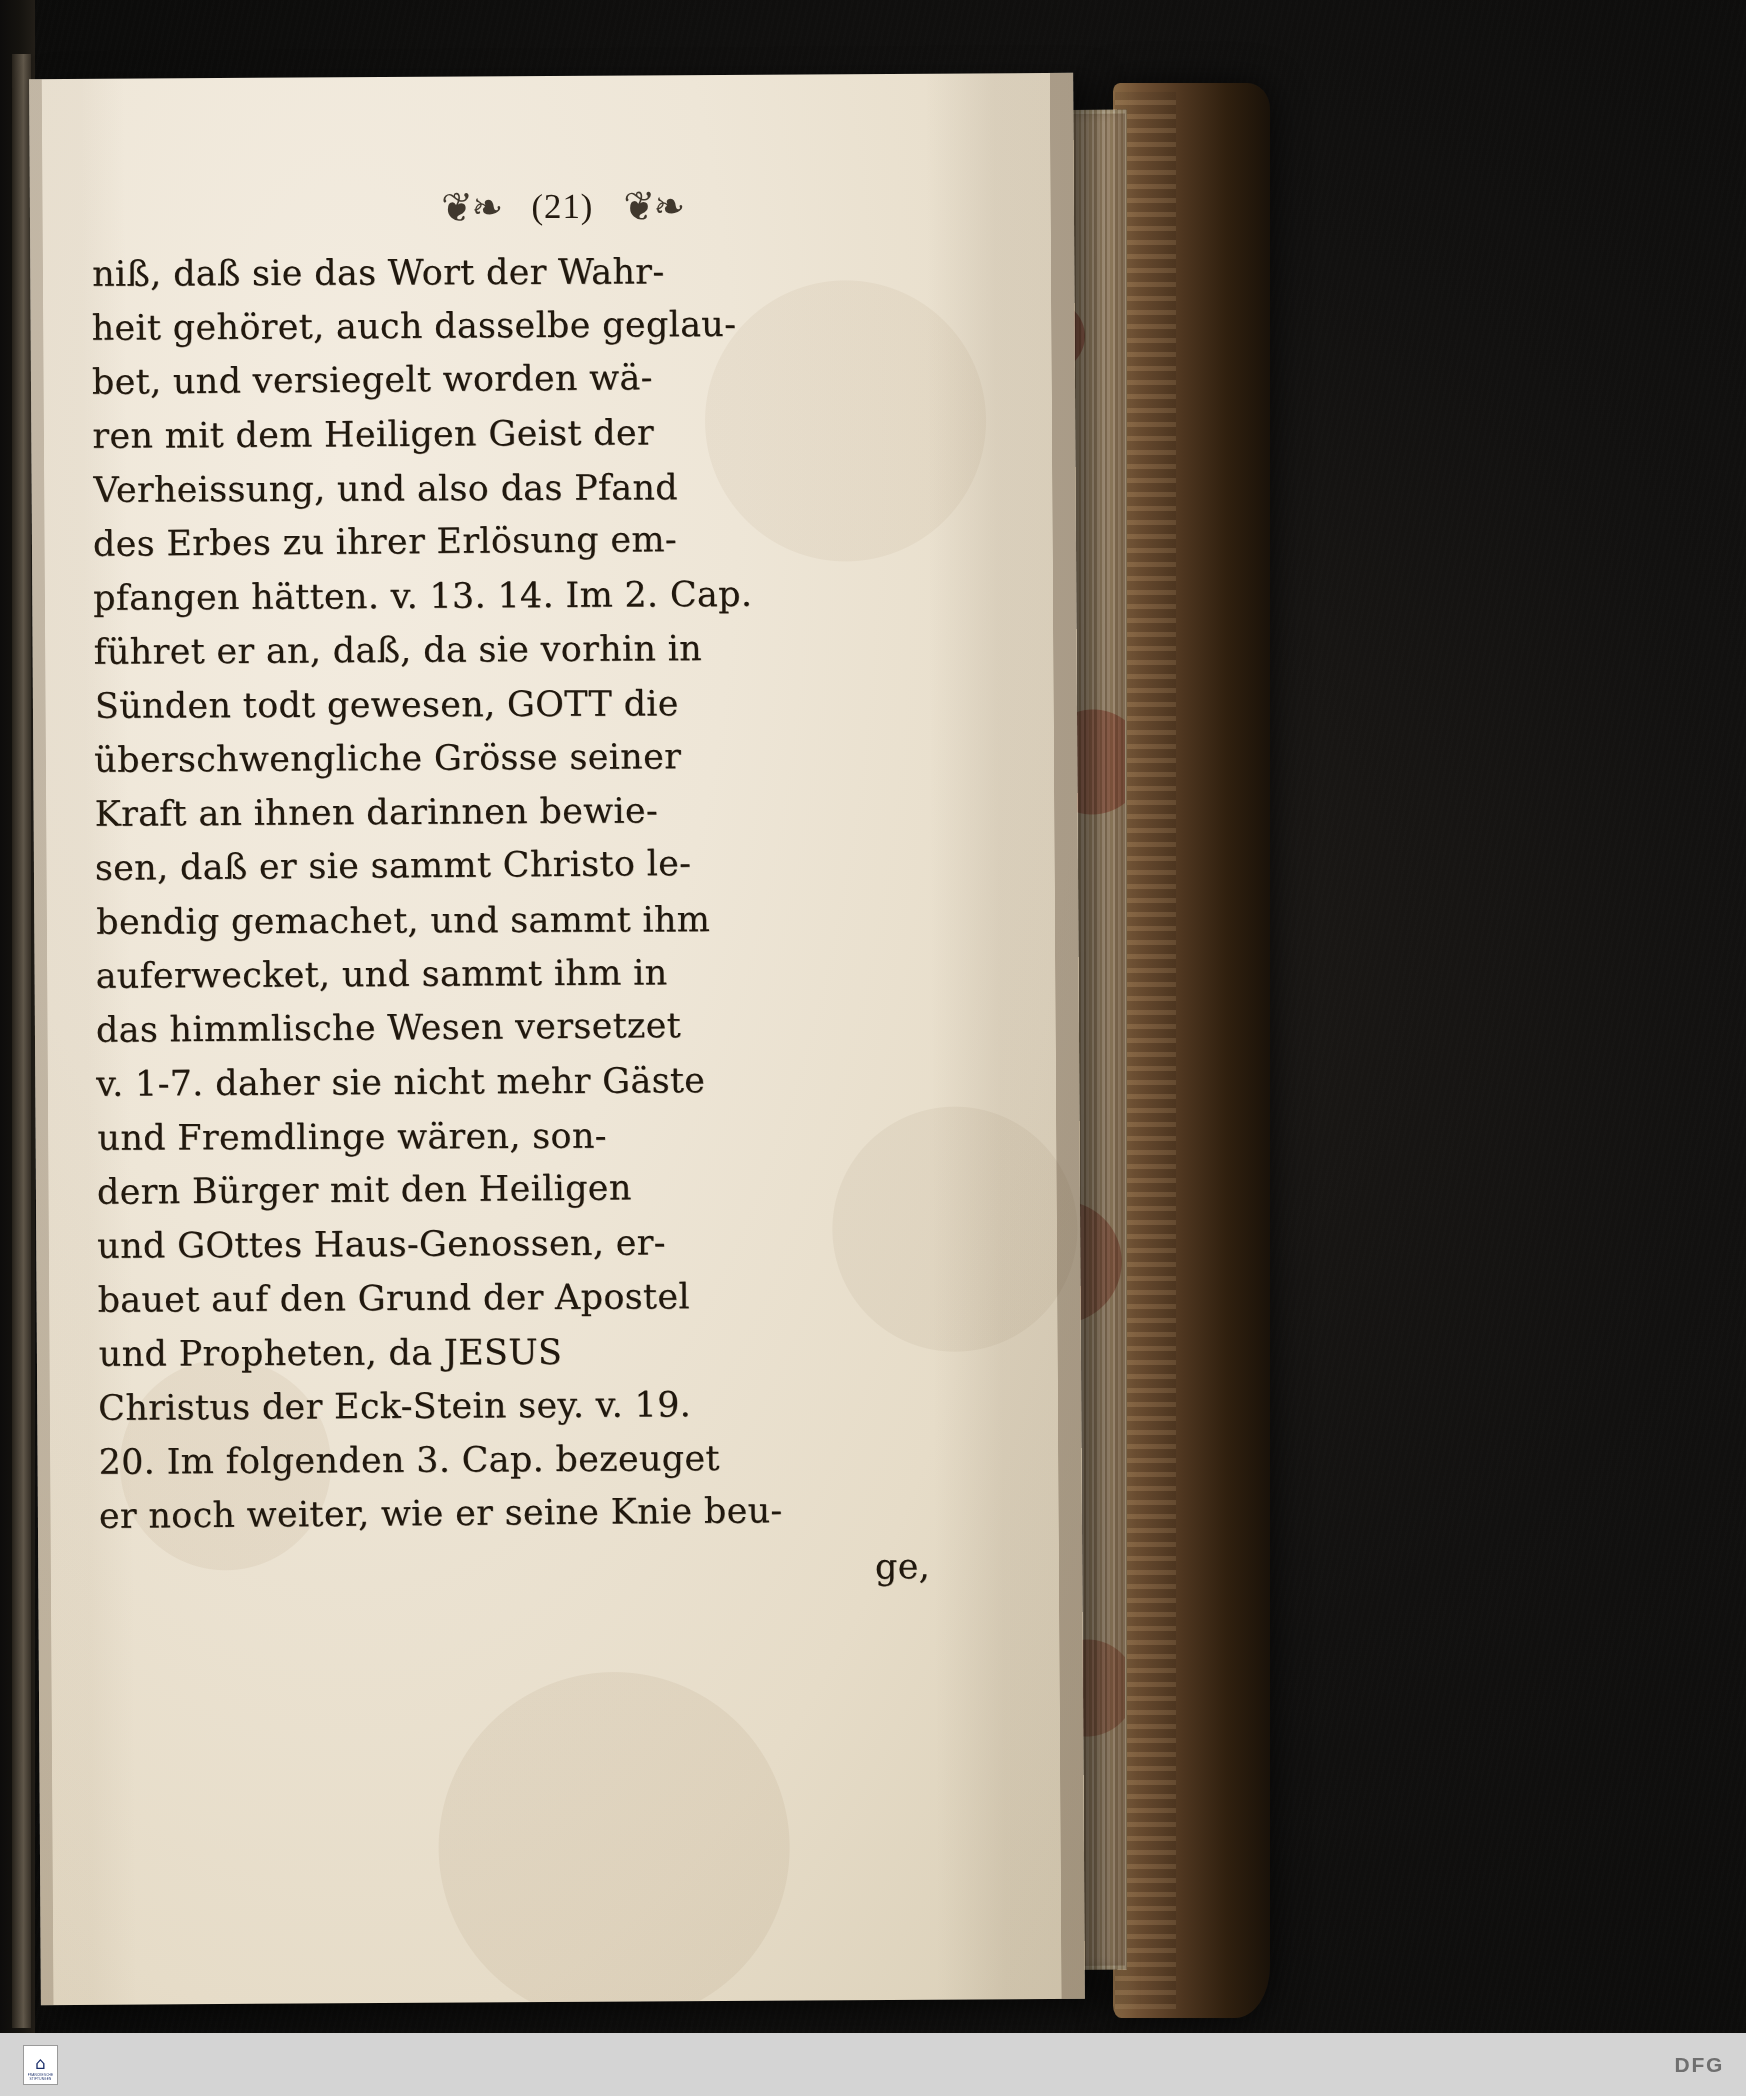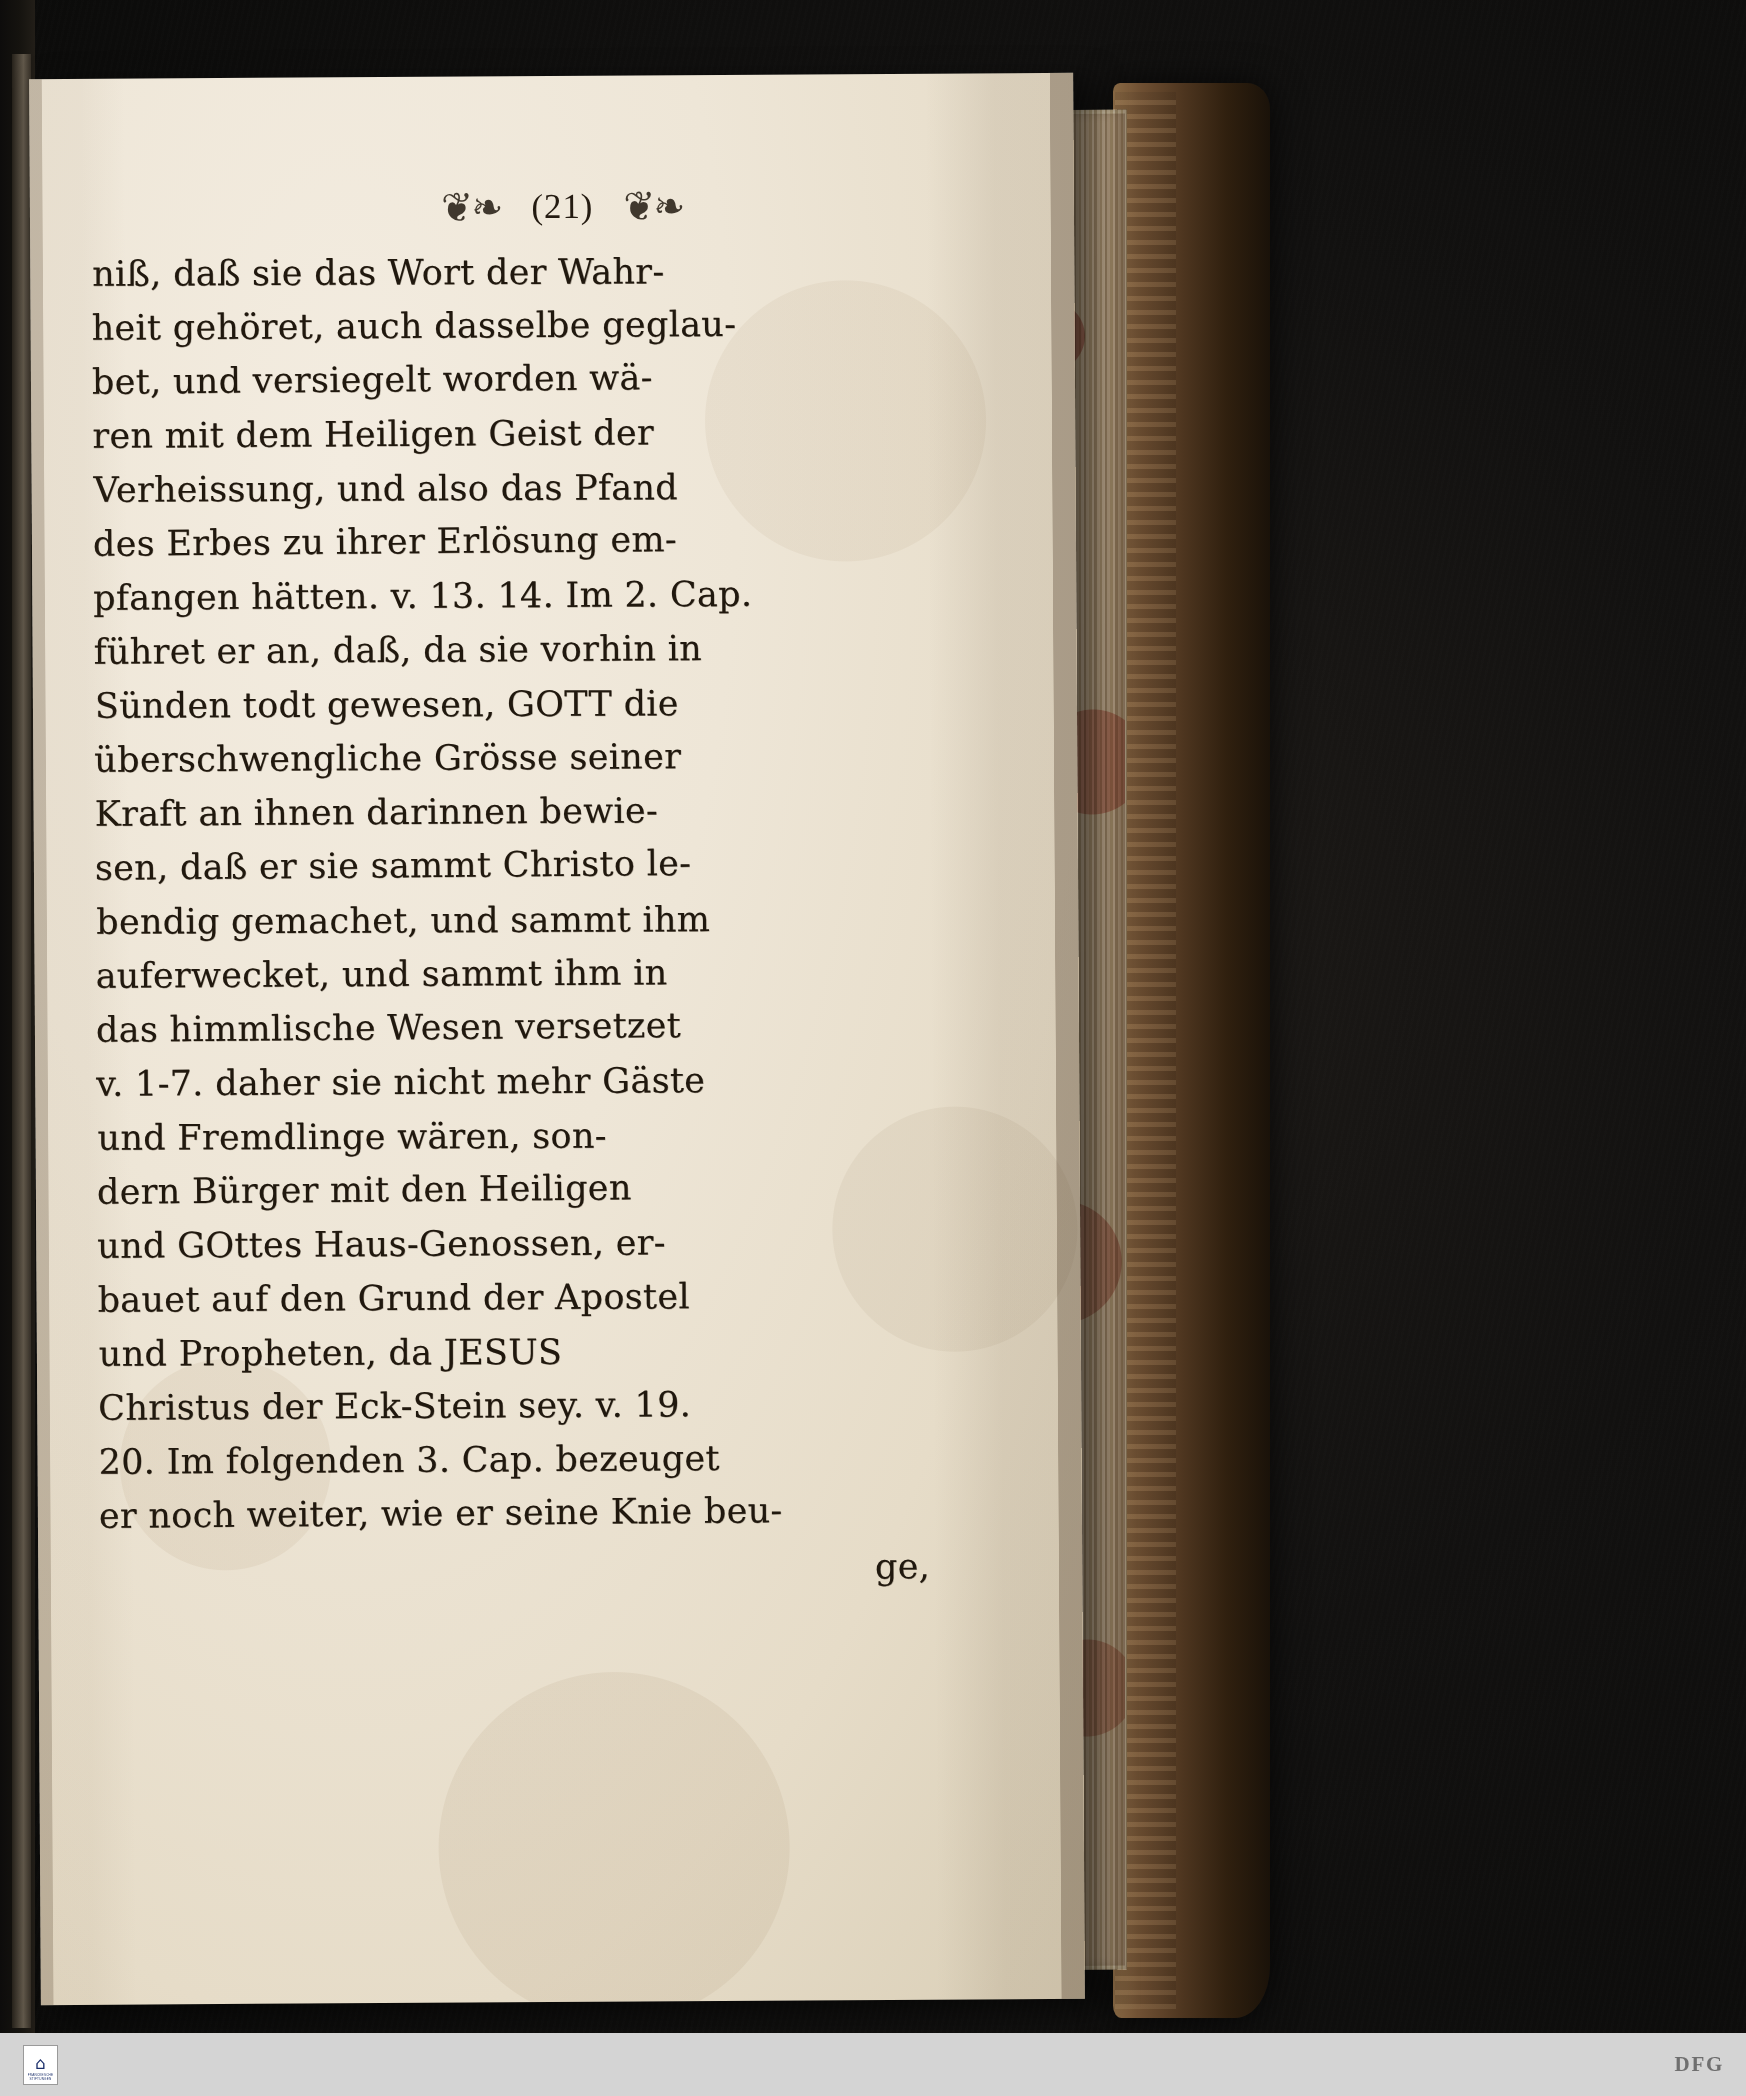--- a/index.html
+++ b/index.html
@@ -212,21 +212,21 @@
   }
   #library-stamp .stamp-caption {
     font-size: 3.1px;
     line-height: 4.4px;
     color: #1b2f6b;
     letter-spacing: 0.2px;
     text-align: center;
     font-family: "Liberation Sans", sans-serif;
   }
   #dfg-logo {
-    font-family: Liberation Serif, serif;
+    font-family: Liberation Sans, sans-serif;
     font-size: 21px;
     font-weight: bold;
     letter-spacing: 1.7px;
     color: #6f6f6f;
   }
 
   
   #edge-stain {
     position: absolute;
     left: 991px; top: 83px;

